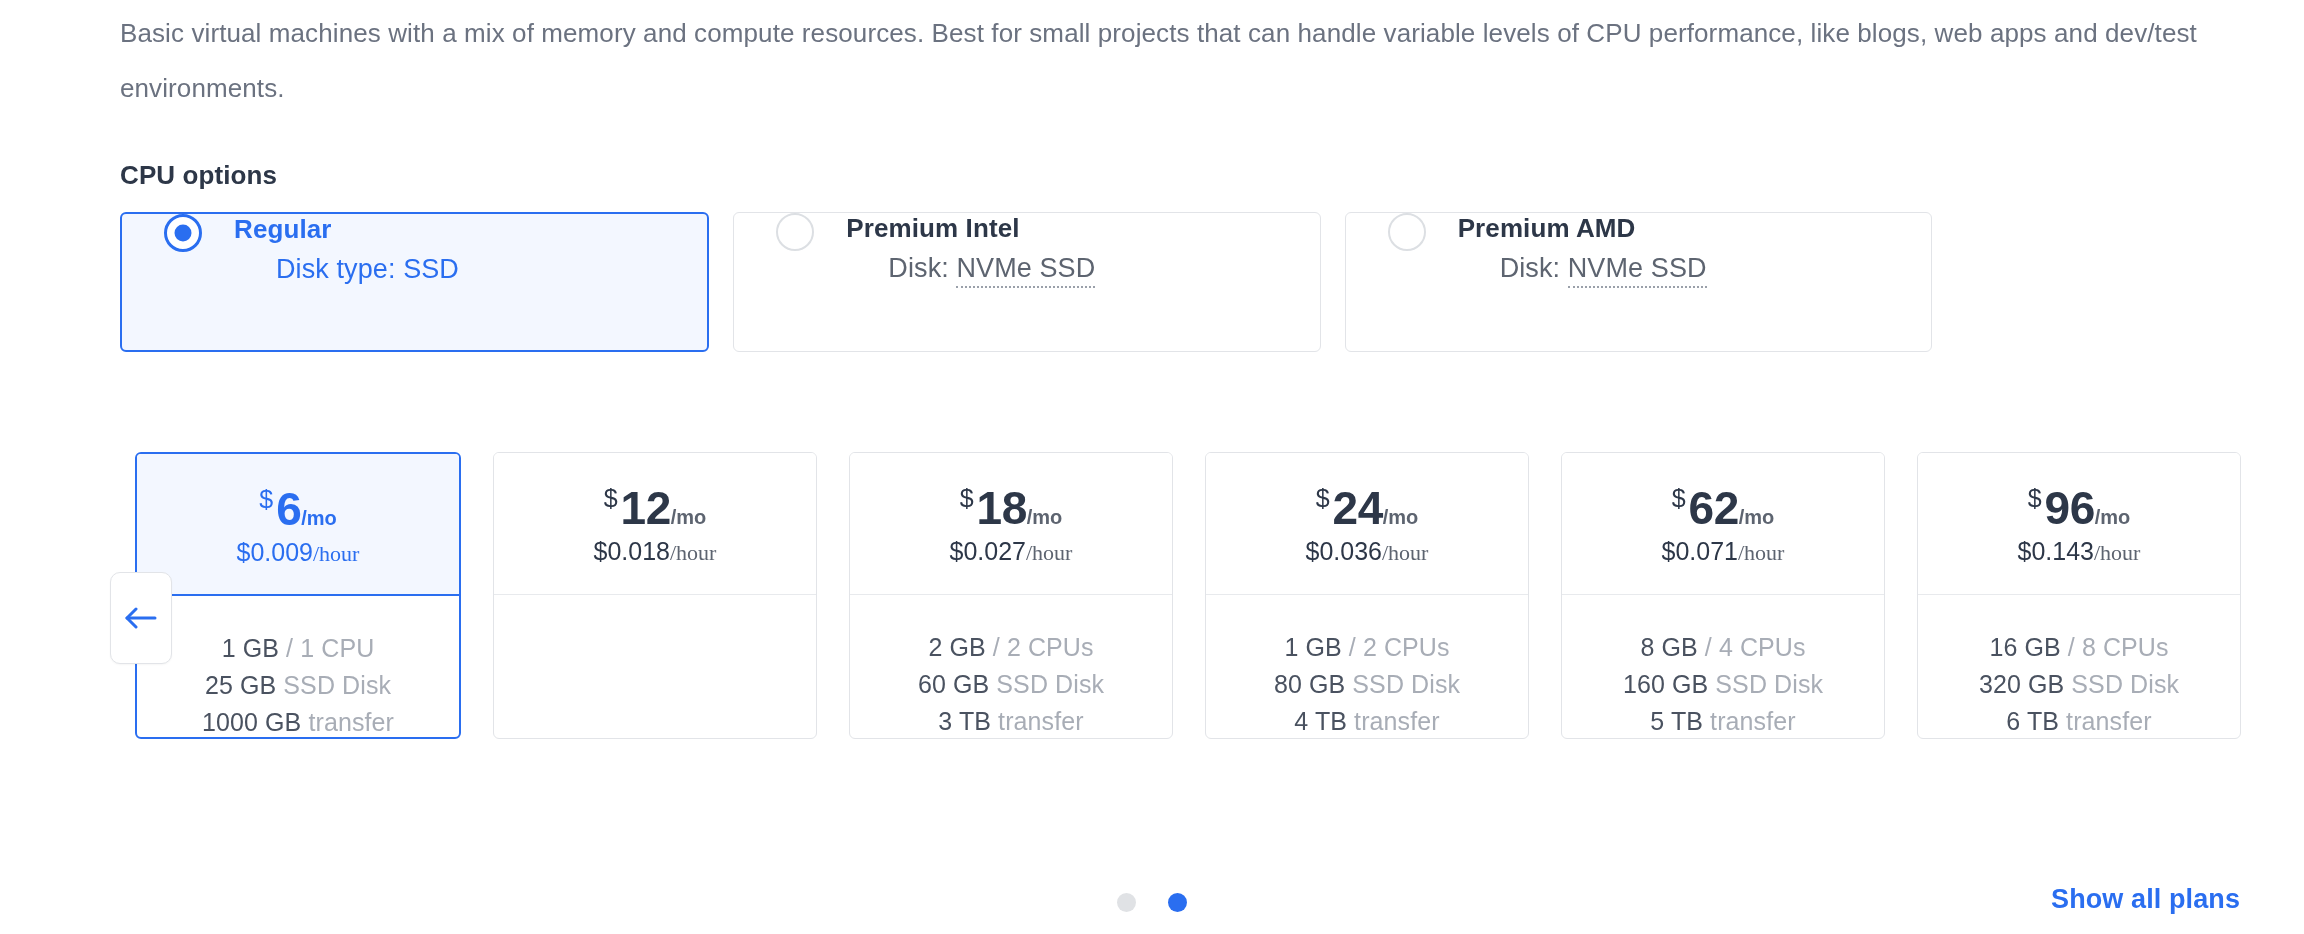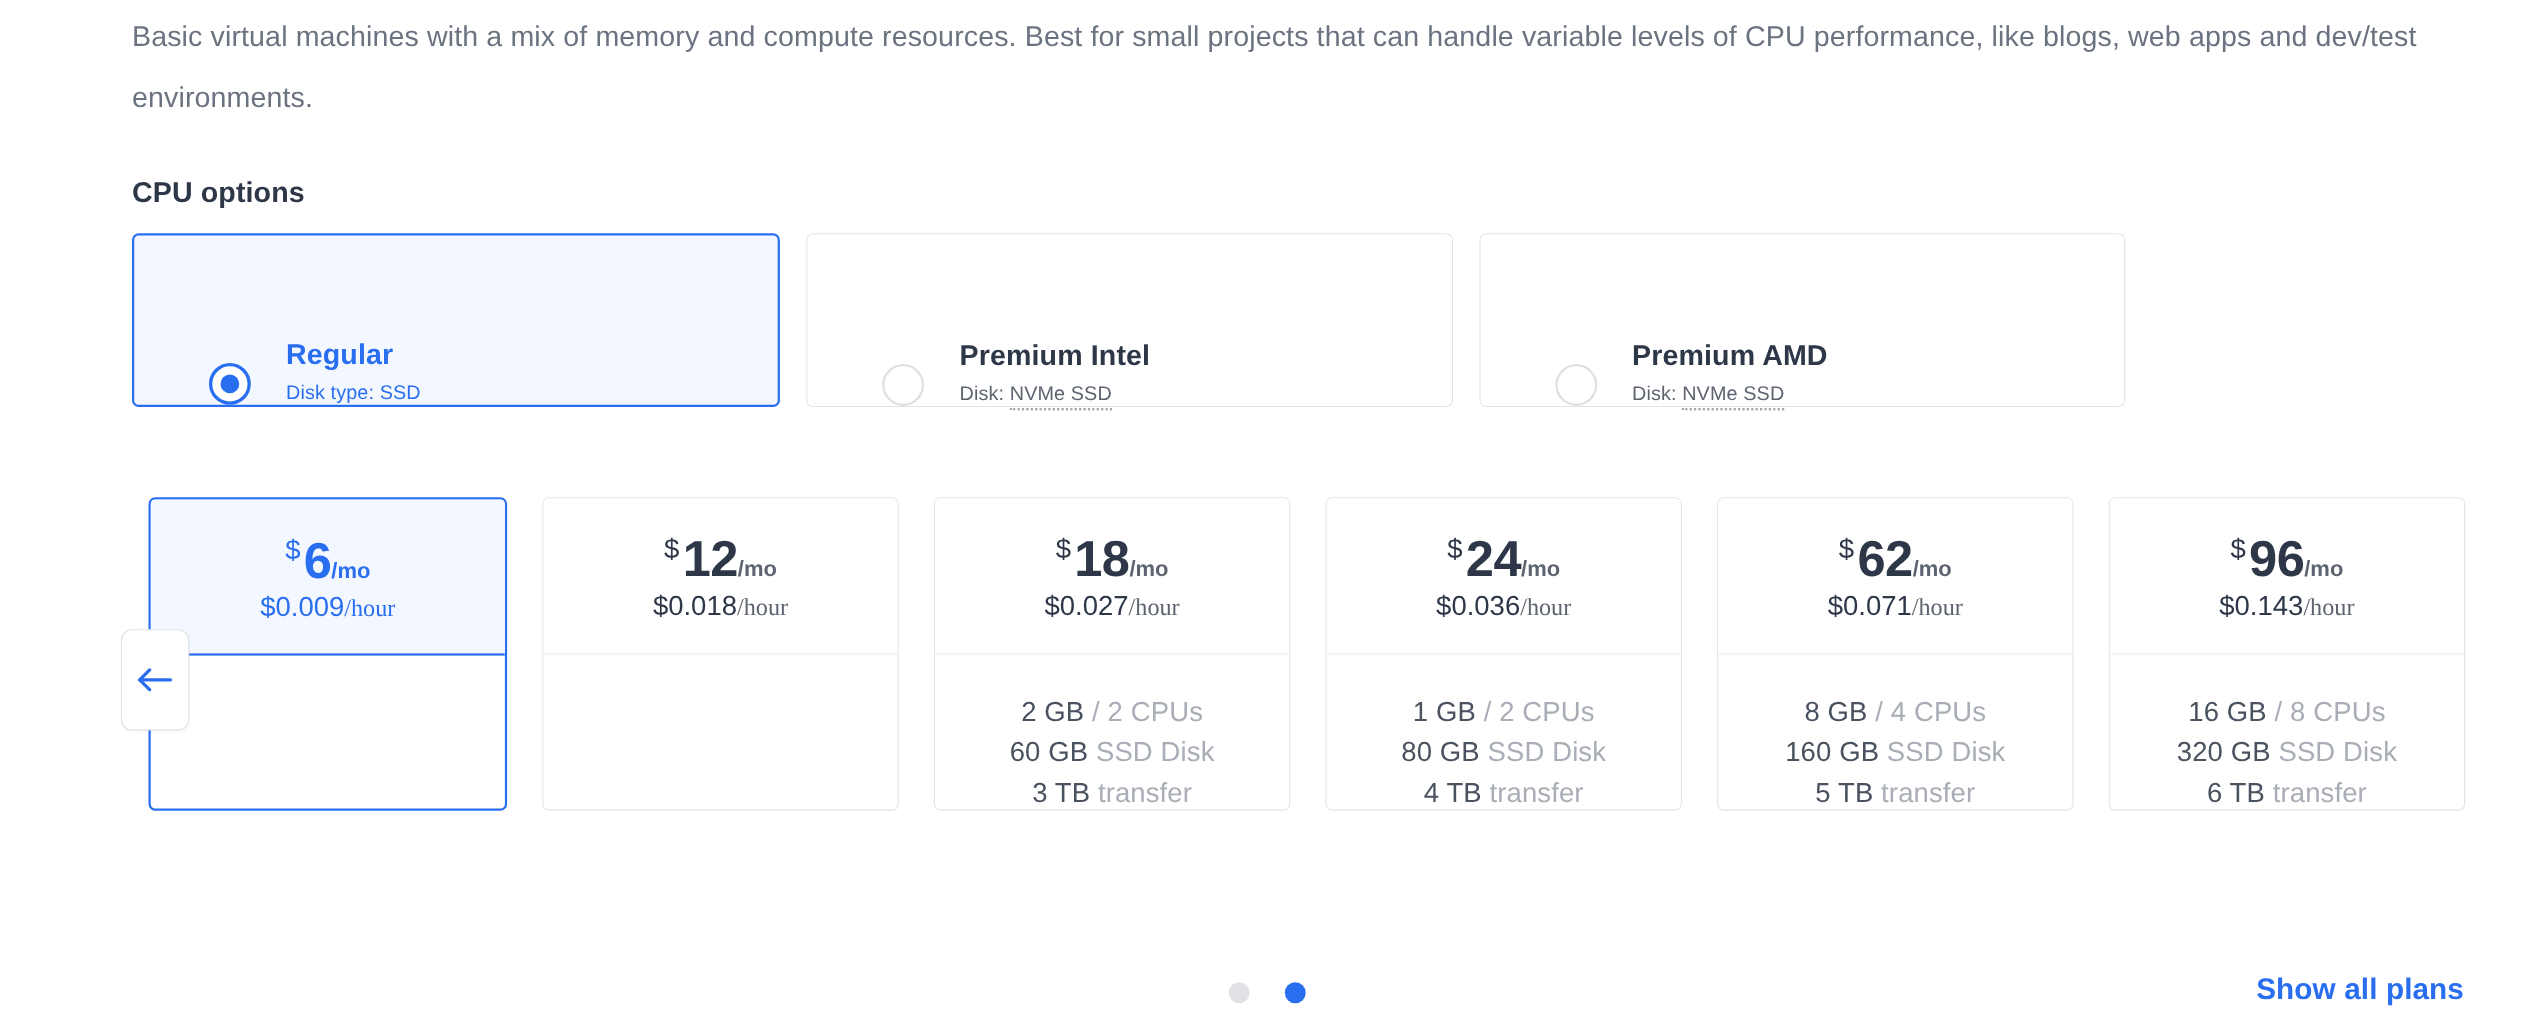--- a/index.html
+++ b/index.html
@@ -46,27 +46,27 @@
     position: absolute;
     left: 120px;
     top: 212px;
     width: 1812px;
     display: flex;
     gap: 24px;
   }
 
   .cpu-card {
     flex: 1 1 0;
-    height: 158px;
+    height: 140px;
     border: 1px solid #e2e4e8;
     border-radius: 6px;
     background: #ffffff;
     display: flex;
-    align-items: flex-end;
-    padding-left: 68px;
+    align-items: flex-start;
+    padding-left: 42px;
     cursor: pointer;
   }
 
   .cpu-card.selected {
     border: 2px solid #2a6ef0;
     background: #f3f7ff;
   }
 
   .radio {
     width: 38px;
@@ -99,23 +99,24 @@
 
   .cpu-name {
     font-size: 26px;
     font-weight: 700;
     color: #2d3748;
     letter-spacing: 0.1px;
   }
   .cpu-card.selected .cpu-name { color: #2a6ef0; }
 
   .cpu-sub {
-    font-size: 18px;
+    font-size: 27px;
     color: #5d6470;
     letter-spacing: 0.1px;
+    margin-left: 42px;
   }
   .cpu-card.selected .cpu-sub { color: #2a6ef0; }
 
   .dotted {
     border-bottom: 2px dotted #9aa0aa;
     padding-bottom: 3px;
   }
 
   
   .plans-row {
@@ -303,20 +304,25 @@
 
     <div class="plan-card selected">
       <div class="price-head">
         <div class="price-main">
           <span class="currency">$</span>
           <span class="amount">6</span>
           <span class="per-mo">/mo</span>
         </div>
         <div class="price-hour"><span>$0.009</span><span class="unit">/hour</span></div>
       </div>
+      <div class="specs">
+        <div class="spec-line"><span>1 GB</span><span class="muted"> / </span><span class="muted">1 CPU</span></div>
+        <div class="spec-line"><span>25 GB</span><span class="muted"> </span><span class="muted">SSD Disk</span></div>
+        <div class="spec-line"><span>1000 GB</span><span class="muted"> </span><span class="muted">transfer</span></div>
+      </div>
     </div>
 
     <div class="plan-card">
       <div class="price-head">
         <div class="price-main">
           <span class="currency">$</span>
           <span class="amount">12</span>
           <span class="per-mo">/mo</span>
         </div>
         <div class="price-hour"><span>$0.018</span><span class="unit">/hour</span></div>

